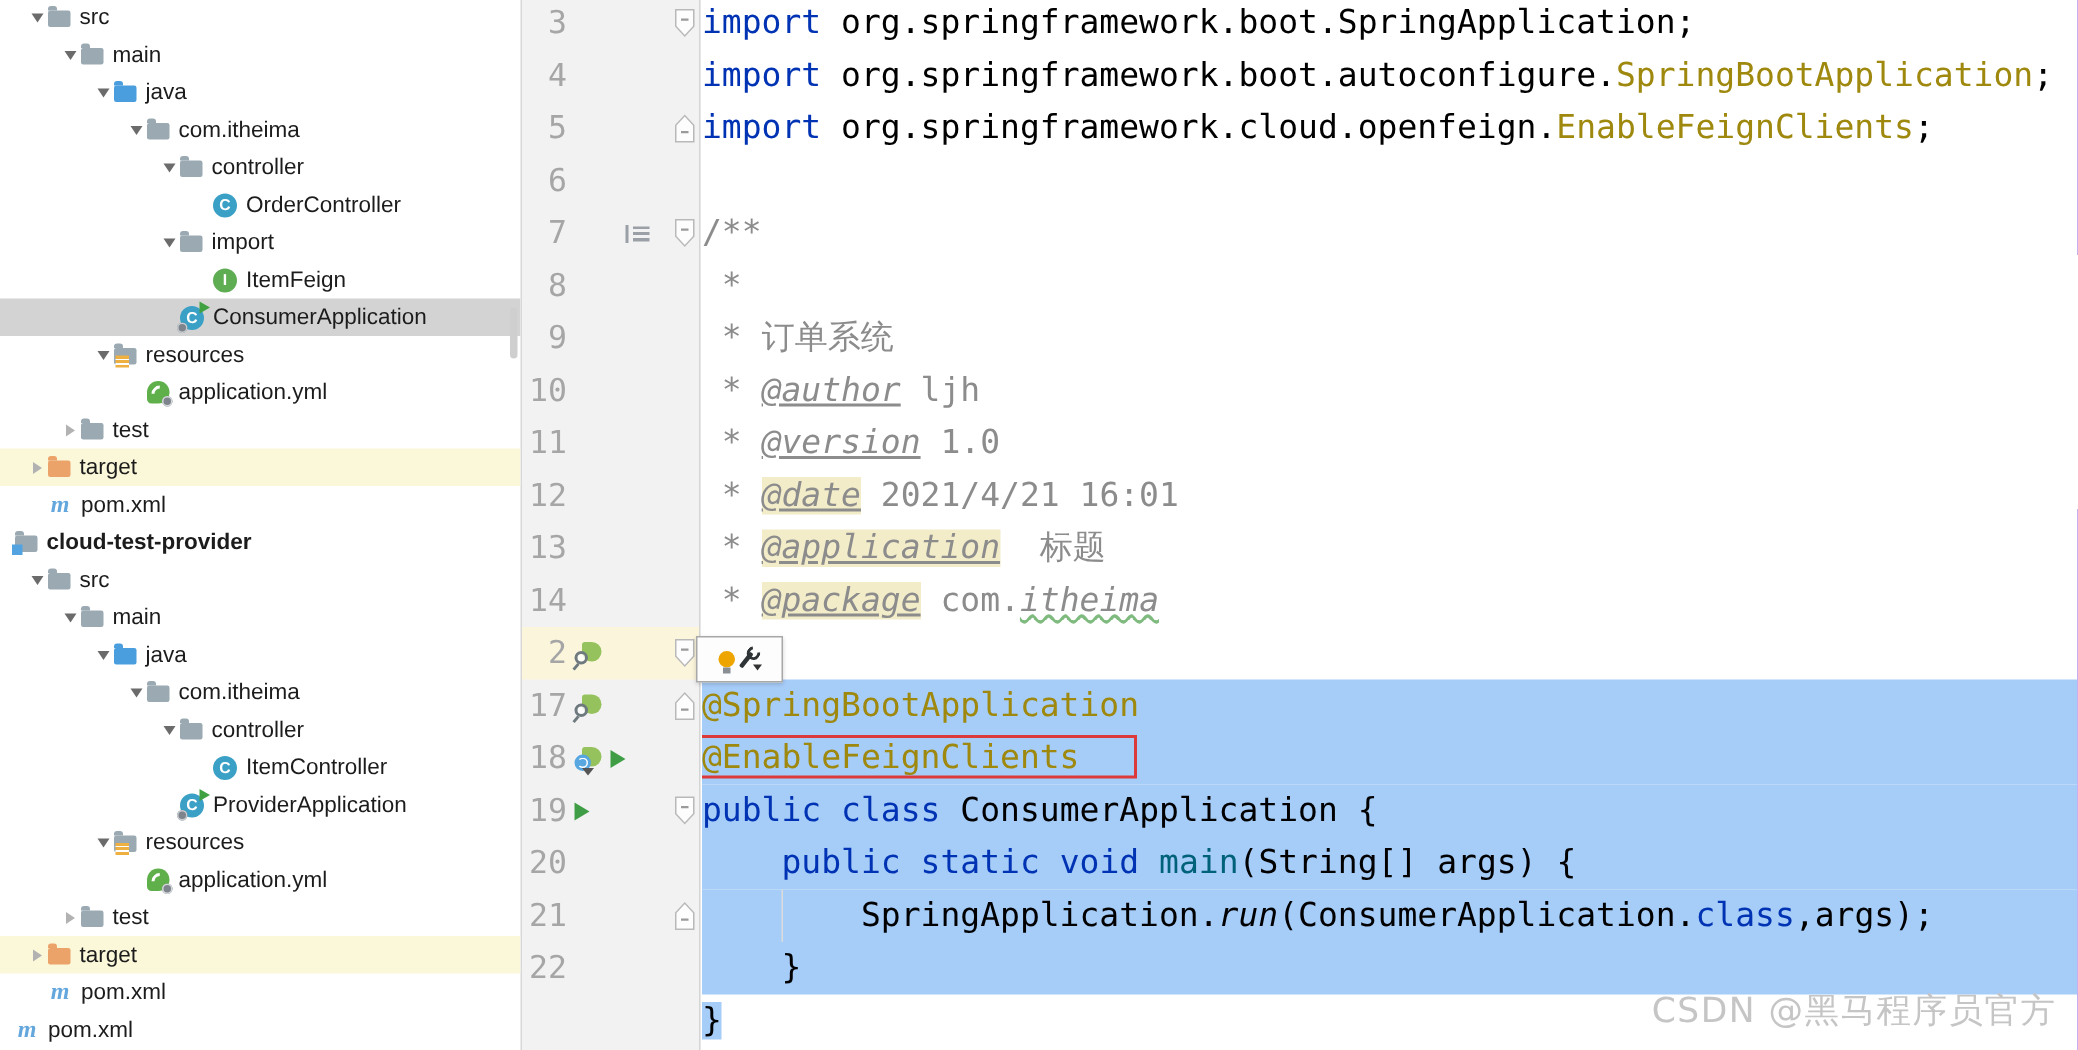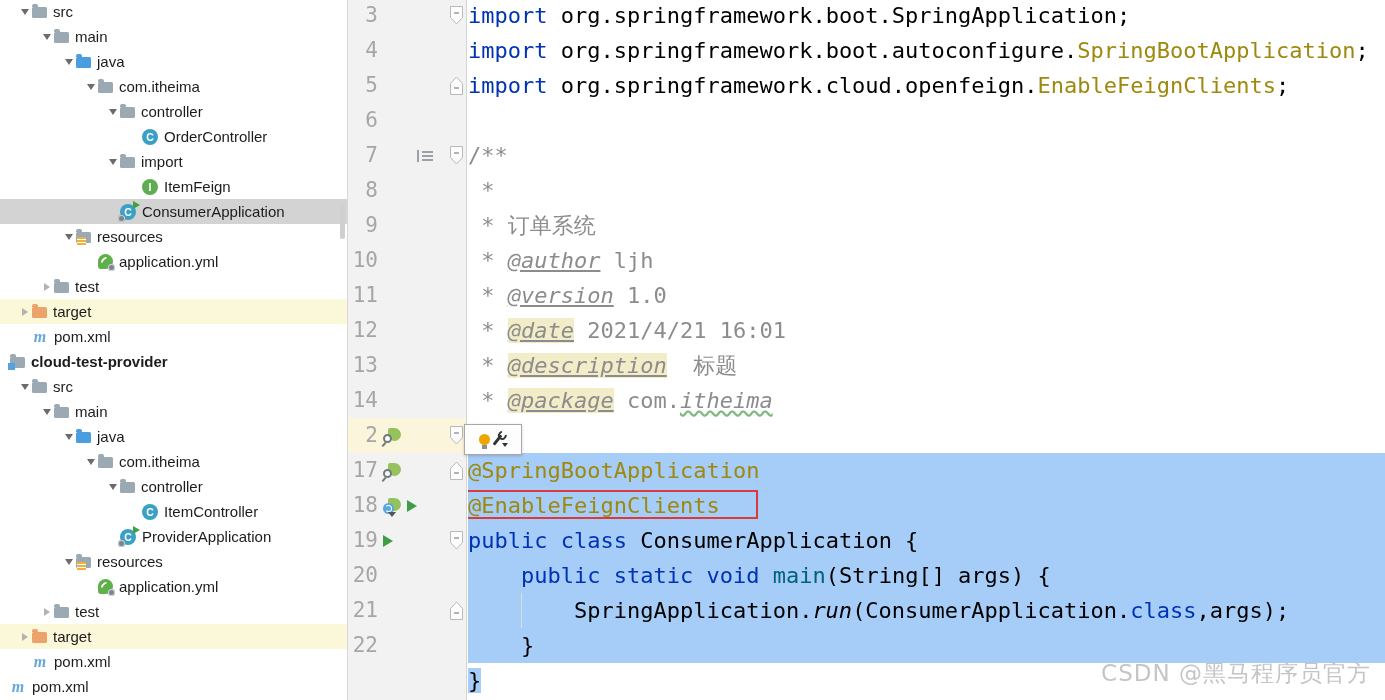--- a/index.html
+++ b/index.html
@@ -435,21 +435,21 @@
         <div class="cl"><span class="kw">import</span><span class=""> org.springframework.boot.SpringApplication;</span></div>
         <div class="cl"><span class="kw">import</span><span class=""> org.springframework.boot.autoconfigure.</span><span class="ann">SpringBootApplication</span><span class="">;</span></div>
         <div class="cl"><span class="kw">import</span><span class=""> org.springframework.cloud.openfeign.</span><span class="ann">EnableFeignClients</span><span class="">;</span></div>
         <div class="cl"></div>
         <div class="cl"><span class="cmt">/**</span></div>
         <div class="cl"><span class="cmt"> *</span></div>
         <div class="cl"><span class="cmt"> * </span><span class="cmti">订单系统</span></div>
         <div class="cl"><span class="cmt"> * </span><span class="tag">@author</span><span class="cmti"> ljh</span></div>
         <div class="cl"><span class="cmt"> * </span><span class="tag">@version</span><span class="cmti"> 1.0</span></div>
         <div class="cl"><span class="cmt"> * </span><span class="taghl">@date</span><span class="cmti"> 2021/4/21 16:01</span></div>
-        <div class="cl"><span class="cmt"> * </span><span class="taghl">@description</span><span class="cmti">  标题</span></div>
+        <div class="cl"><span class="cmt"> * </span><span class="taghl">@application</span><span class="cmti">  标题</span></div>
         <div class="cl"><span class="cmt"> * </span><span class="taghl">@package</span><span class="cmti"> com.</span><span class="cmtw">itheima</span></div>
         <div class="cl"><span class="cmt"> */</span></div>
         <div class="cl sel"><span class="ann">@SpringBootApplication</span></div>
         <div class="cl sel"><span class="ann">@EnableFeignClients</span><span class="redbox"></span></div>
         <div class="cl sel"><span class="kw">public</span><span class=""> </span><span class="kw">class</span><span class=""> ConsumerApplication {</span></div>
         <div class="cl sel"><span class="">    </span><span class="kw">public</span><span class=""> </span><span class="kw">static</span><span class=""> </span><span class="kw">void</span><span class=""> </span><span class="meth">main</span><span class="">(String[] args) {</span></div>
         <div class="cl sel"><span class="iguide"></span><span class="">        SpringApplication.</span><span class="smeth">run</span><span class="">(ConsumerApplication.</span><span class="kw">class</span><span class="">,args);</span></div>
         <div class="cl sel"><span class="">    }</span></div>
         <div class="cl"><span class=" selbg">}</span></div>
       </div>

